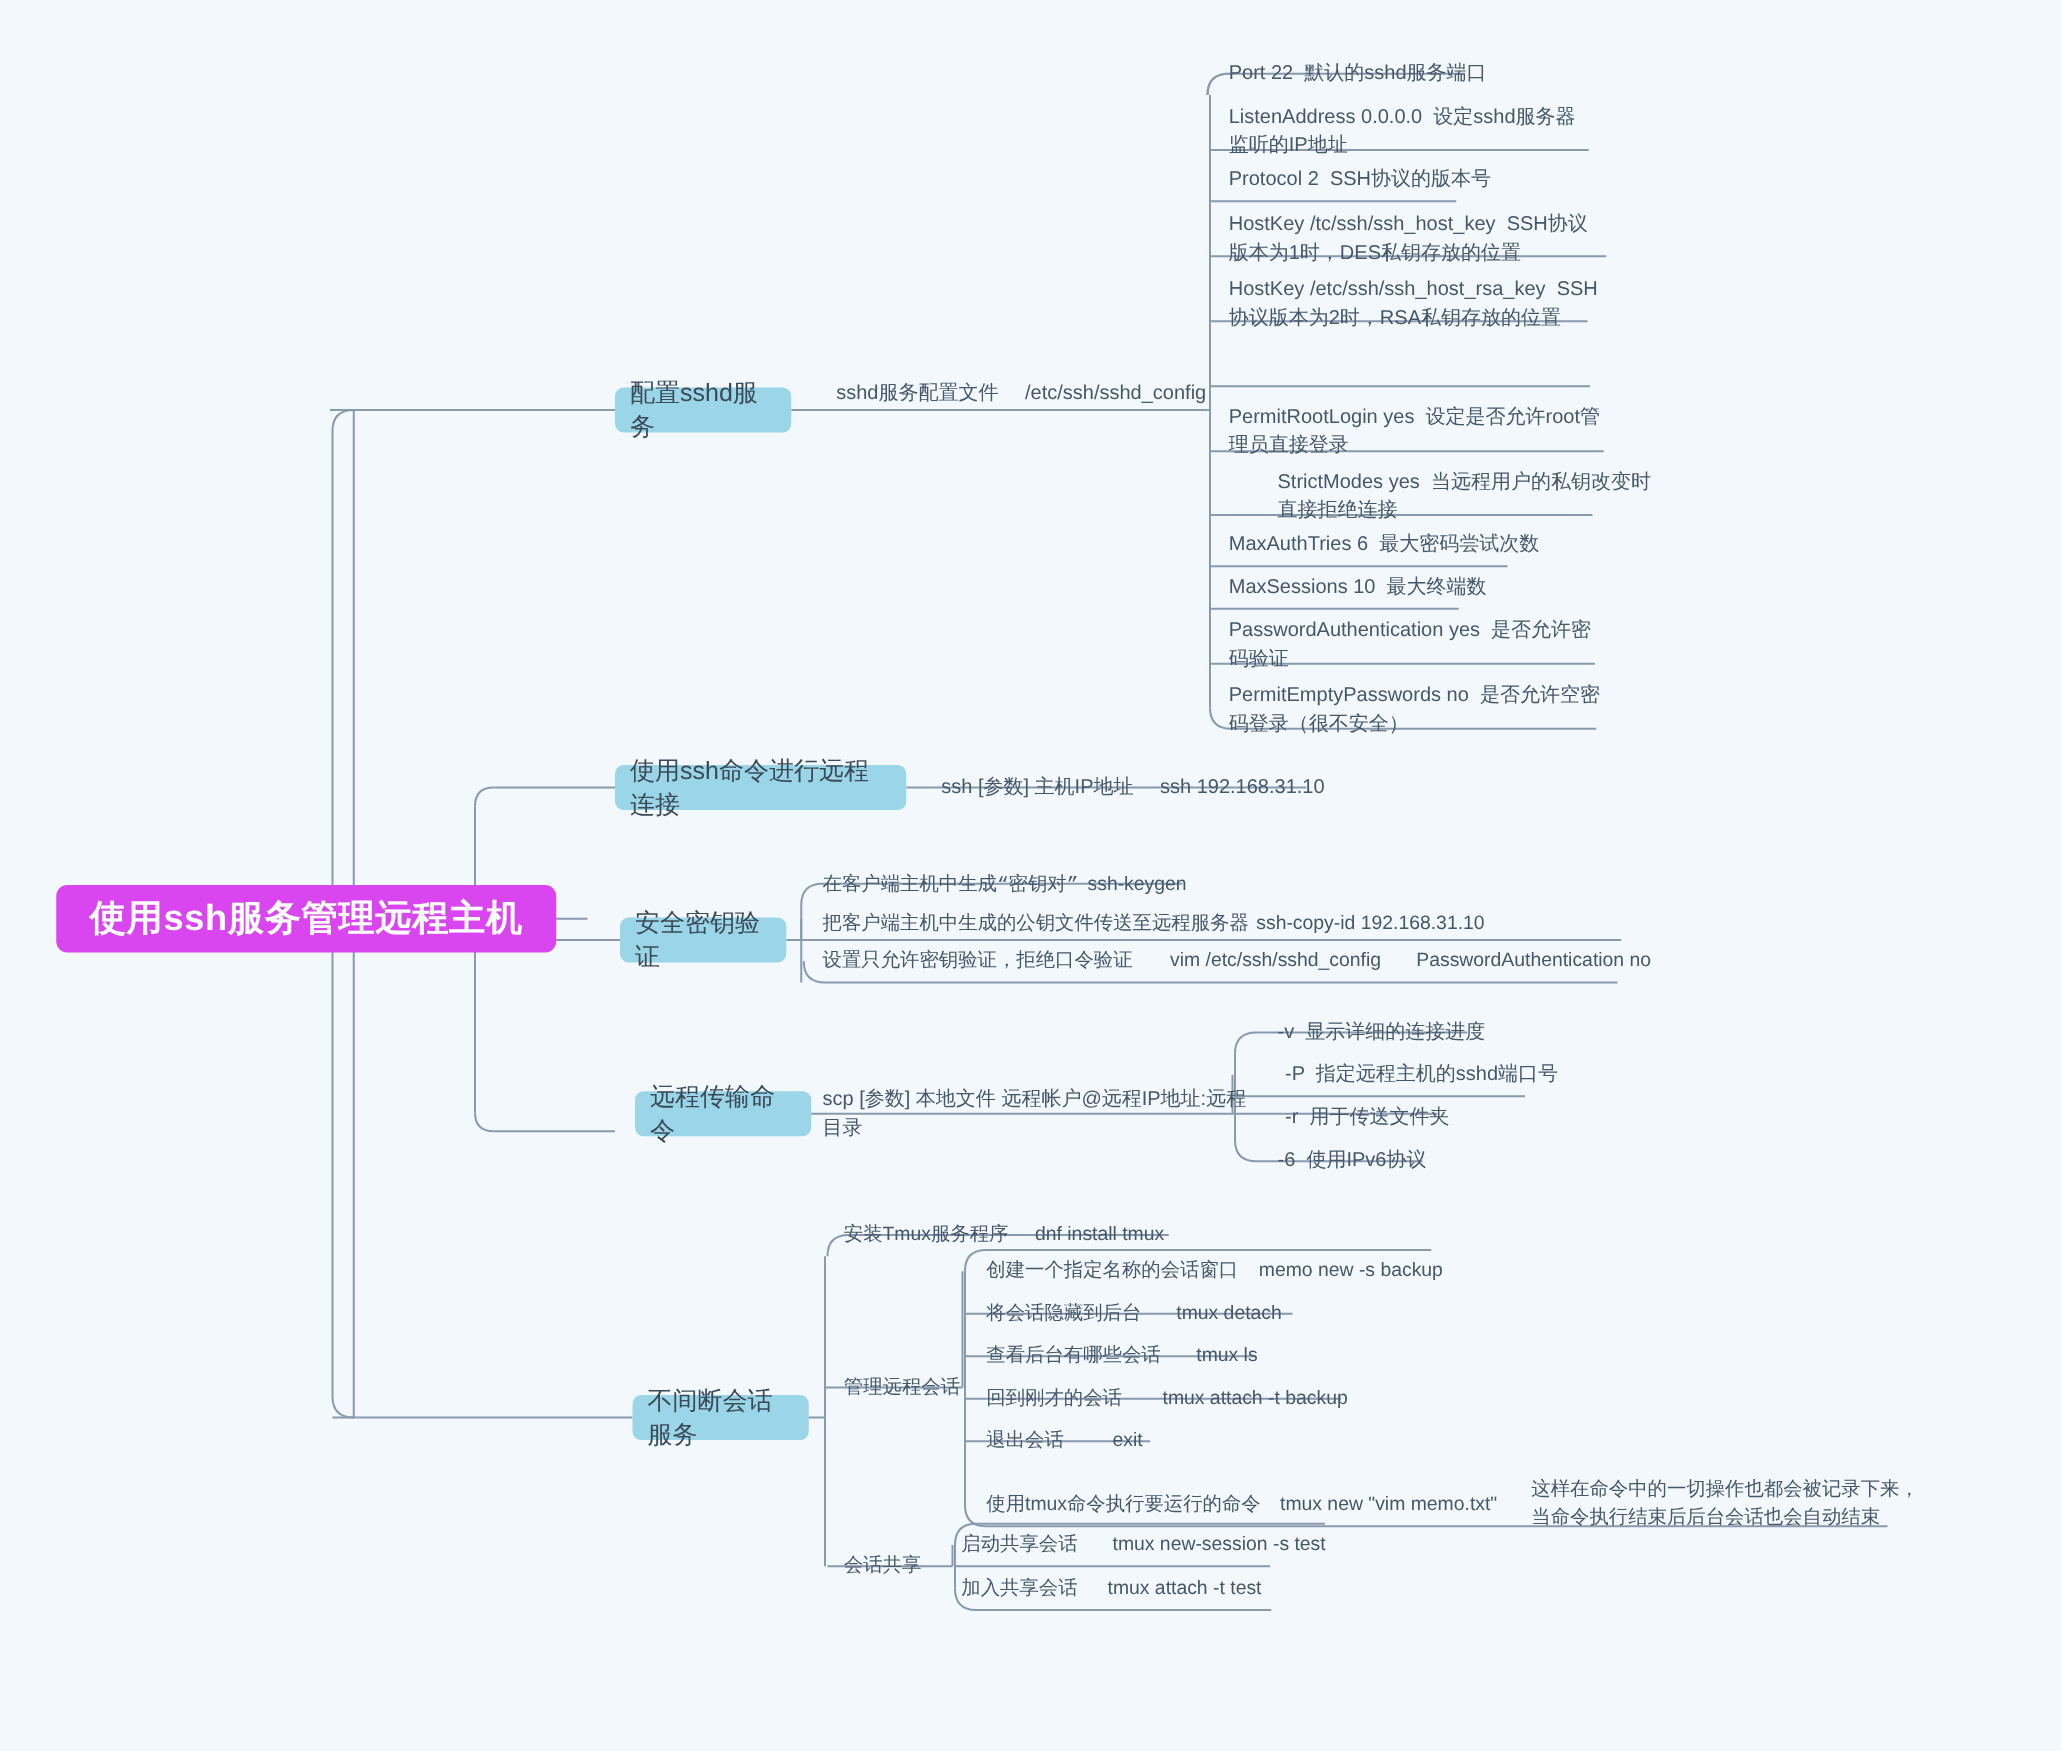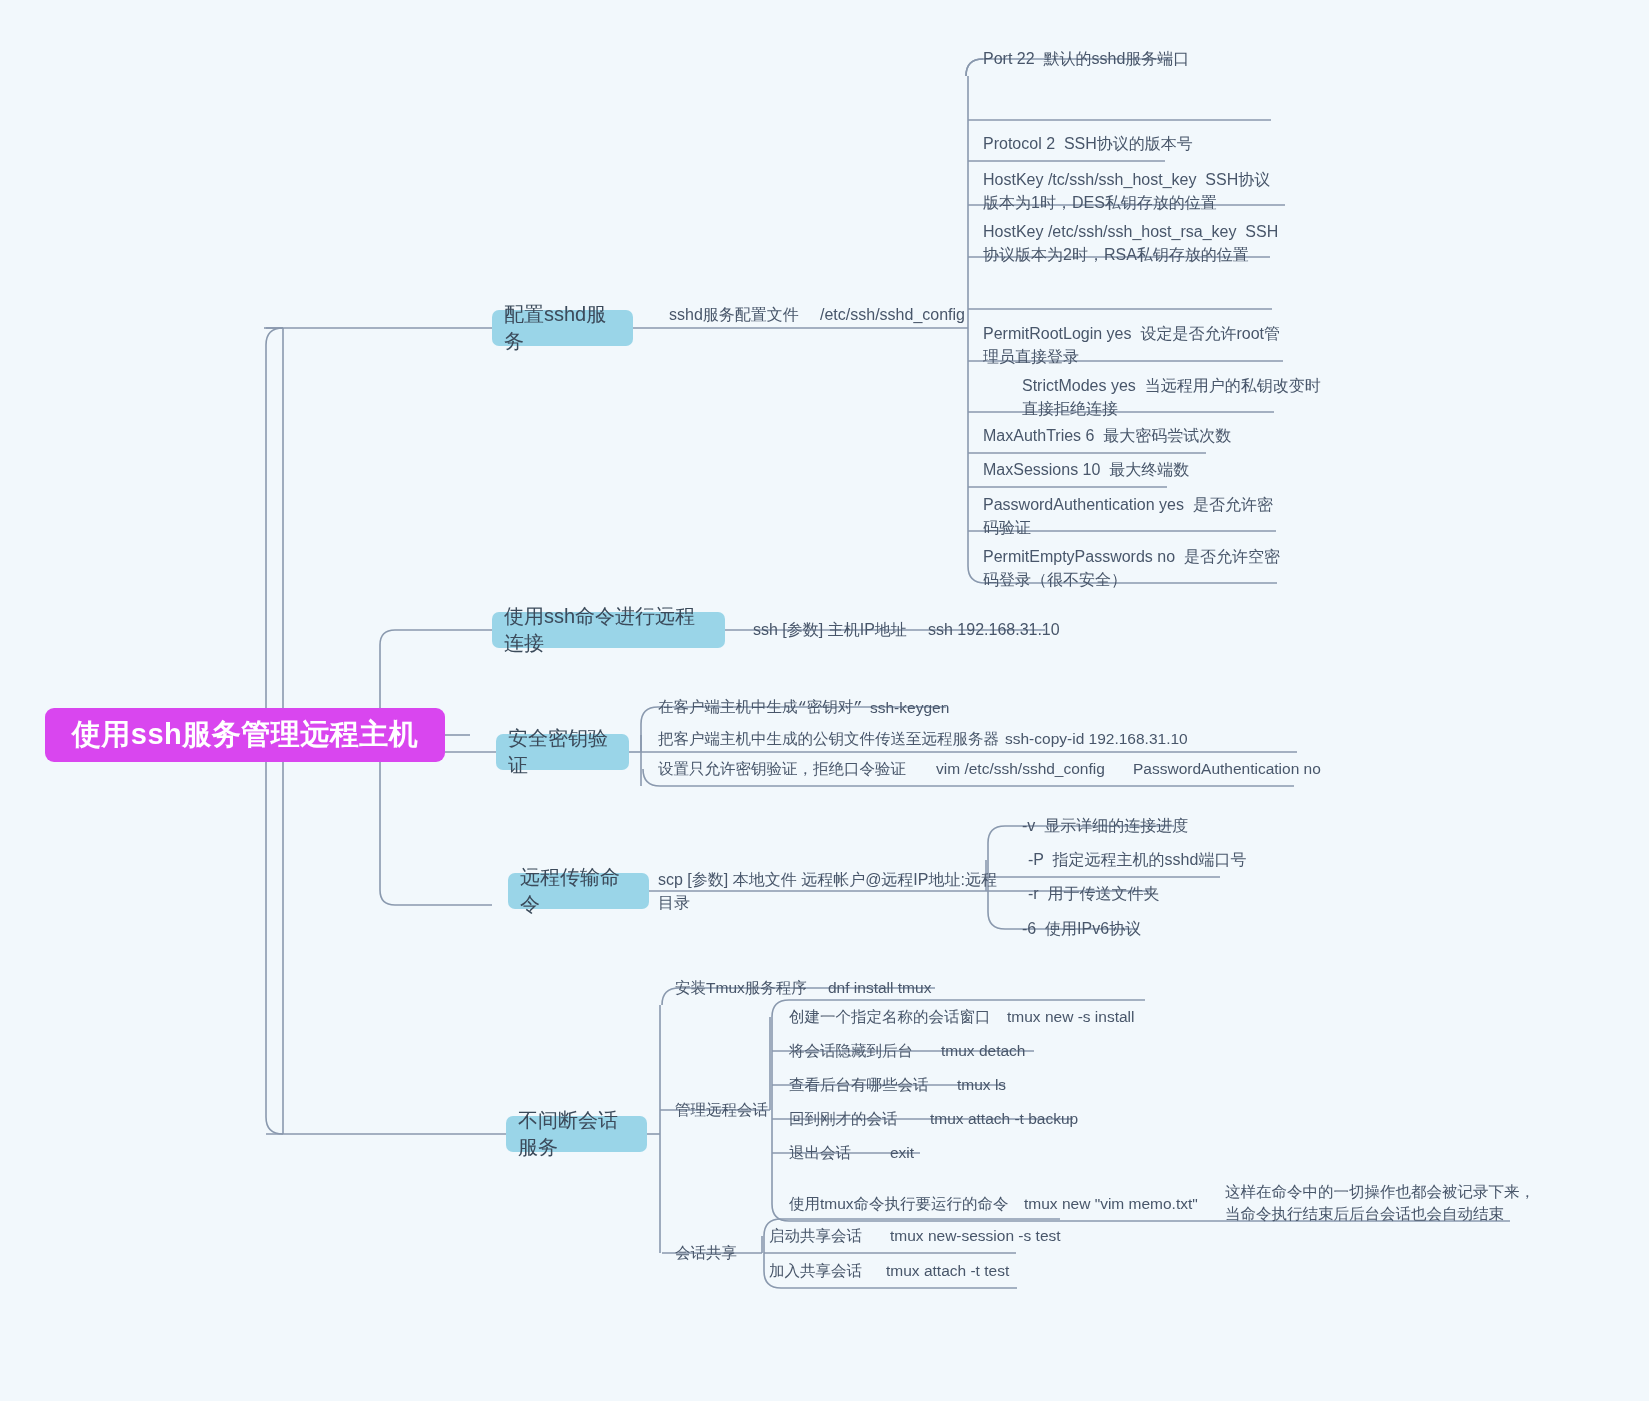--- a/index.html
+++ b/index.html
@@ -132,20 +132,21 @@
   </svg>
 
   <div class="node root" style="left:45px;top:708px;width:400px;height:54px;">使用ssh服务管理远程主机</div>
 
   <div class="node l1" style="left:492px;top:310px;width:141px;height:36px;">配置sshd服务</div>
 
   <div class="node txt" style="left:669px;top:302px;width:180px;height:26px;">sshd服务配置文件</div>
   <div class="node txt" style="left:820px;top:302px;width:230px;height:26px;">/etc/ssh/sshd_config</div>
 
   <div class="node txt" style="left:983px;top:47px;width:300px;height:24px;">Port 22  默认的sshd服务端口</div>
+  <div class="node txt two" style="left:983px;top:82px;width:292px;height:46px;">ListenAddress 0.0.0.0  设定sshd服务器监听的IP地址</div>
   <div class="node txt" style="left:983px;top:132px;width:300px;height:24px;">Protocol 2  SSH协议的版本号</div>
   <div class="node txt two" style="left:983px;top:168px;width:300px;height:46px;">HostKey /tc/ssh/ssh_host_key  SSH协议版本为1时，DES私钥存放的位置</div>
   <div class="node txt two" style="left:983px;top:220px;width:300px;height:46px;">HostKey /etc/ssh/ssh_host_rsa_key  SSH协议版本为2时，RSA私钥存放的位置</div>
   <div class="node txt two" style="left:983px;top:322px;width:300px;height:46px;">PermitRootLogin yes  设定是否允许root管理员直接登录</div>
   <div class="node txt two" style="left:1022px;top:374px;width:300px;height:46px;">StrictModes yes  当远程用户的私钥改变时直接拒绝连接</div>
   <div class="node txt" style="left:983px;top:424px;width:300px;height:24px;">MaxAuthTries 6  最大密码尝试次数</div>
   <div class="node txt" style="left:983px;top:458px;width:300px;height:24px;">MaxSessions 10  最大终端数</div>
   <div class="node txt two" style="left:983px;top:493px;width:300px;height:46px;">PasswordAuthentication yes  是否允许密码验证</div>
   <div class="node txt two" style="left:983px;top:545px;width:300px;height:46px;">PermitEmptyPasswords no  是否允许空密码登录（很不安全）</div>
 
@@ -174,21 +175,21 @@
   <div class="node txt" style="left:1022px;top:917px;width:260px;height:24px;">-6  使用IPv6协议</div>
 
   <div class="node l1" style="left:506px;top:1116px;width:141px;height:36px;">不间断会话服务</div>
 
   <div class="node txt small" style="left:675px;top:976px;width:200px;height:24px;">安装Tmux服务程序</div>
   <div class="node txt small" style="left:828px;top:976px;width:200px;height:24px;">dnf install tmux</div>
 
   <div class="node txt small" style="left:675px;top:1098px;width:120px;height:24px;">管理远程会话</div>
 
   <div class="node txt small" style="left:789px;top:1005px;width:230px;height:24px;">创建一个指定名称的会话窗口</div>
-  <div class="node txt small" style="left:1007px;top:1005px;width:220px;height:24px;">tmux new -s install</div>
+  <div class="node txt small" style="left:1007px;top:1005px;width:220px;height:24px;">memo new -s backup</div>
 
   <div class="node txt small" style="left:789px;top:1039px;width:200px;height:24px;">将会话隐藏到后台</div>
   <div class="node txt small" style="left:941px;top:1039px;width:200px;height:24px;">tmux detach</div>
 
   <div class="node txt small" style="left:789px;top:1073px;width:200px;height:24px;">查看后台有哪些会话</div>
   <div class="node txt small" style="left:957px;top:1073px;width:160px;height:24px;">tmux ls</div>
 
   <div class="node txt small" style="left:789px;top:1107px;width:200px;height:24px;">回到刚才的会话</div>
   <div class="node txt small" style="left:930px;top:1107px;width:220px;height:24px;">tmux attach -t backup</div>
 

